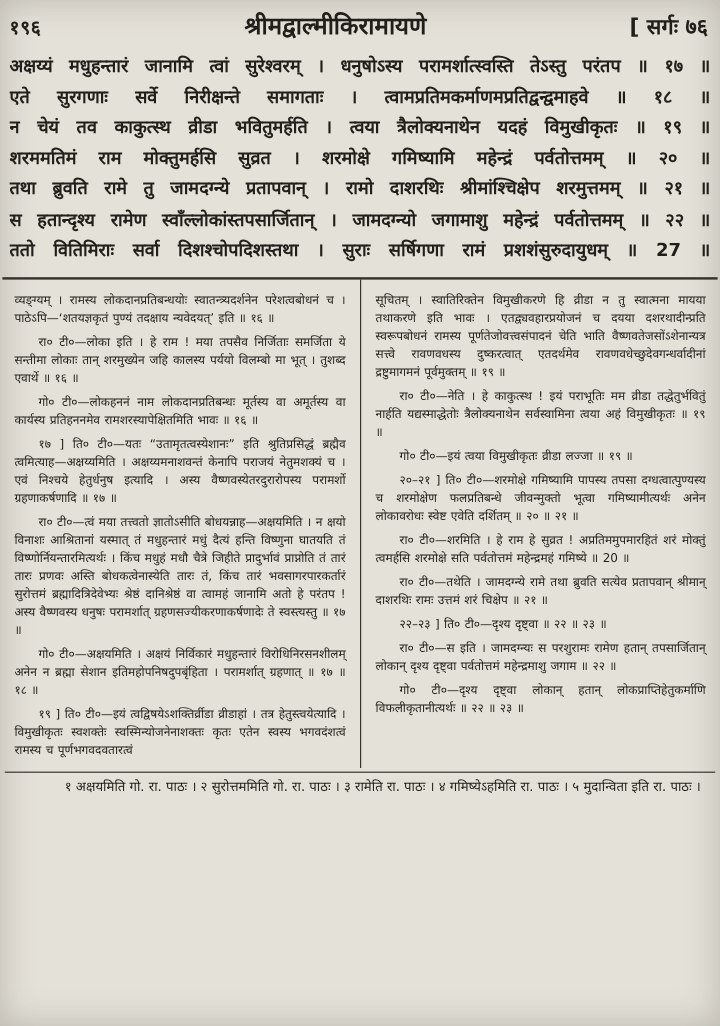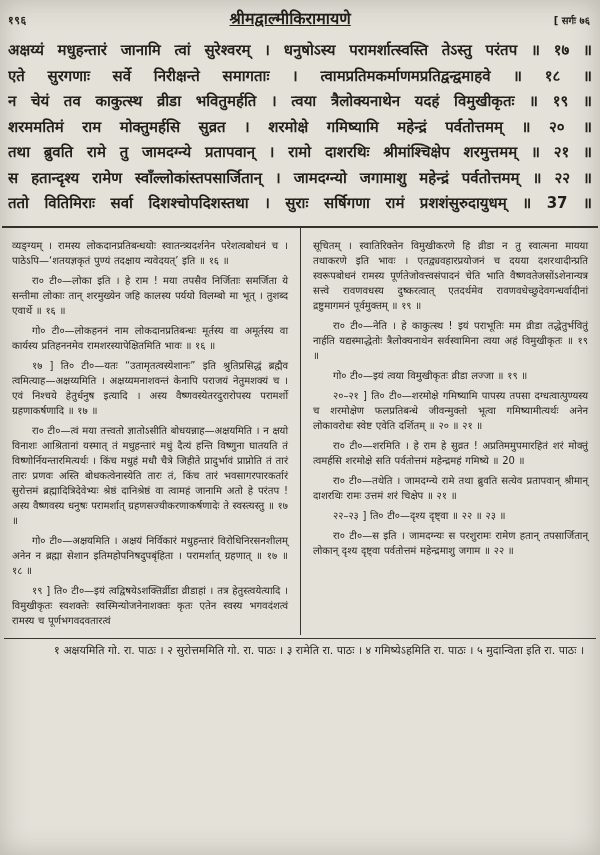--- a/index.html
+++ b/index.html
@@ -15,23 +15,23 @@
     color:#221f1a;
     box-sizing:border-box;
     overflow:hidden;
     box-shadow:inset 0 0 28px rgba(60,55,45,.25);
   }
   
   .hdr{
     display:flex;align-items:baseline;justify-content:space-between;
     padding:7px 10px 2px 8px;
   }
-  .pageno{font-size:11px;font-weight:700;letter-spacing:.5px;}
-  .title{font-size:16px;font-weight:700;text-decoration:underline;}
-  .sarga{font-size:10px;font-weight:600;}
+  .pageno{font-size:16px;font-weight:700;letter-spacing:.5px;}
+  .title{font-size:20px;font-weight:700;}
+  .sarga{font-size:18px;font-weight:600;}
   
   .verses{padding:6px 6px 4px 6px;}
   .verse{
     margin:2px;
     font-weight:700;
     font-size:15px;
     line-height:23.5px;
     text-align:justify;
     text-align-last:justify;
     white-space:nowrap;
@@ -84,21 +84,21 @@
     <span class="sarga">[ सर्गः ७६</span>
   </div>
 
   <div class="verses">
     <p class="verse">अक्षय्यं मधुहन्तारं जानामि त्वां सुरेश्वरम् । धनुषोऽस्य परामर्शात्स्वस्ति तेऽस्तु परंतप ॥ १७ ॥</p>
     <p class="verse">एते सुरगणाः सर्वे निरीक्षन्ते समागताः । त्वामप्रतिमकर्माणमप्रतिद्वन्द्वमाहवे ॥ १८ ॥</p>
     <p class="verse">न चेयं तव काकुत्स्थ व्रीडा भवितुमर्हति । त्वया त्रैलोक्यनाथेन यदहं विमुखीकृतः ॥ १९ ॥</p>
     <p class="verse">शरममतिमं राम मोक्तुमर्हसि सुव्रत । शरमोक्षे गमिष्यामि महेन्द्रं पर्वतोत्तमम् ॥ २० ॥</p>
     <p class="verse">तथा ब्रुवति रामे तु जामदग्न्ये प्रतापवान् । रामो दाशरथिः श्रीमांश्चिक्षेप शरमुत्तमम् ॥ २१ ॥</p>
     <p class="verse">स हतान्दृश्य रामेण स्वाँल्लोकांस्तपसार्जितान् । जामदग्न्यो जगामाशु महेन्द्रं पर्वतोत्तमम् ॥ २२ ॥</p>
-    <p class="verse">ततो वितिमिराः सर्वा दिशश्चोपदिशस्तथा । सुराः सर्षिगणा रामं प्रशशंसुरुदायुधम् ॥ 37 ॥</p>
+    <p class="verse">ततो वितिमिराः सर्वा दिशश्चोपदिशस्तथा । सुराः सर्षिगणा रामं प्रशशंसुरुदायुधम् ॥ 27 ॥</p>
   </div>
 
   <hr class="rule">
 
   <div class="cols">
     <div class="col left">
       <p>व्यङ्ग्यम् । रामस्य लोकदानप्रतिबन्धयोः स्वातन्त्र्यदर्शनेन परेशत्वबोधनं च । पाठेऽपि—‘शतयज्ञकृतं पुण्यं तदक्षाय न्यवेदयत्’ इति ॥ १६ ॥</p>
       <p class="ind">रा० टी०—लोका इति । हे राम ! मया तपसैव निर्जिताः समर्जिता ये सन्तीमा लोकाः तान् शरमुख्येन जहि कालस्य पर्ययो विलम्बो मा भूत् । तुशब्द एवार्थे ॥ १६ ॥</p>
       <p class="ind">गो० टी०—लोकहननं नाम लोकदानप्रतिबन्धः मूर्तस्य वा अमूर्तस्य वा कार्यस्य प्रतिहननमेव रामशरस्यापेक्षितमिति भावः ॥ १६ ॥</p>
       <p class="ind">१७ ] ति० टी०—यतः “उतामृतत्वस्येशानः” इति श्रुतिप्रसिद्धं ब्रह्मैव त्वमित्याह—अक्षय्यमिति । अक्षय्यमनाशवन्तं केनापि पराजयं नेतुमशक्यं च । एवं निश्चये हेतुर्धनुष इत्यादि । अस्य वैष्णवस्येतरदुरारोपस्य परामर्शो ग्रहणाकर्षणादि ॥ १७ ॥</p>
@@ -108,20 +108,21 @@
     </div>
     <div class="col right">
       <p>सूचितम् । स्वातिरिक्तेन विमुखीकरणे हि व्रीडा न तु स्वात्मना मायया तथाकरणे इति भावः । एतद्व्यवहारप्रयोजनं च दयया दशरथादीन्प्रति स्वरूपबोधनं रामस्य पूर्णतेजोवत्त्वसंपादनं चेति भाति वैष्णवतेजसोंऽशेनान्यत्र सत्त्वे रावणवधस्य दुष्करत्वात् एतदर्थमेव रावणवधेच्छुदेवगन्धर्वादीनां द्रष्टुमागमनं पूर्वमुक्तम् ॥ १९ ॥</p>
       <p class="ind">रा० टी०—नेति । हे काकुत्स्थ ! इयं पराभूतिः मम व्रीडा तद्धेतुर्भवितुं नार्हति यद्यस्माद्धेतोः त्रैलोक्यनाथेन सर्वस्वामिना त्वया अहं विमुखीकृतः ॥ १९ ॥</p>
       <p class="ind">गो० टी०—इयं त्वया विमुखीकृतः व्रीडा लज्जा ॥ १९ ॥</p>
       <p class="ind">२०–२१ ] ति० टी०—शरमोक्षे गमिष्यामि पापस्य तपसा दग्धत्वात्पुण्यस्य च शरमोक्षेण फलप्रतिबन्धे जीवन्मुक्तो भूत्वा गमिष्यामीत्यर्थः अनेन लोकावरोधः स्वेष्ट एवेति दर्शितम् ॥ २० ॥ २१ ॥</p>
       <p class="ind">रा० टी०—शरमिति । हे राम हे सुव्रत ! अप्रतिममुपमारहितं शरं मोक्तुं त्वमर्हसि शरमोक्षे सति पर्वतोत्तमं महेन्द्रमहं गमिष्ये ॥ 20 ॥</p>
       <p class="ind">रा० टी०—तथेति । जामदग्न्ये रामे तथा ब्रुवति सत्येव प्रतापवान् श्रीमान् दाशरथिः रामः उत्तमं शरं चिक्षेप ॥ २१ ॥</p>
       <p class="ind">२२–२३ ] ति० टी०—दृश्य दृष्ट्वा ॥ २२ ॥ २३ ॥</p>
       <p class="ind">रा० टी०—स इति । जामदग्न्यः स परशुरामः रामेण हतान् तपसार्जितान् लोकान् दृश्य दृष्ट्वा पर्वतोत्तमं महेन्द्रमाशु जगाम ॥ २२ ॥</p>
+      <p class="ind">गो० टी०—दृश्य दृष्ट्वा लोकान् हतान् लोकप्राप्तिहेतुकर्माणि विफलीकृतानीत्यर्थः ॥ २२ ॥ २३ ॥</p>
     </div>
   </div>
 
   <hr class="fnrule">
 
   <div class="footnote">
     <p>१ अक्षयमिति गो. रा. पाठः । २ सुरोत्तममिति गो. रा. पाठः । ३ रामेति रा. पाठः । ४ गमिष्येऽहमिति रा. पाठः । ५ मुदान्विता इति रा. पाठः ।</p>
   </div>
 
 </div>

